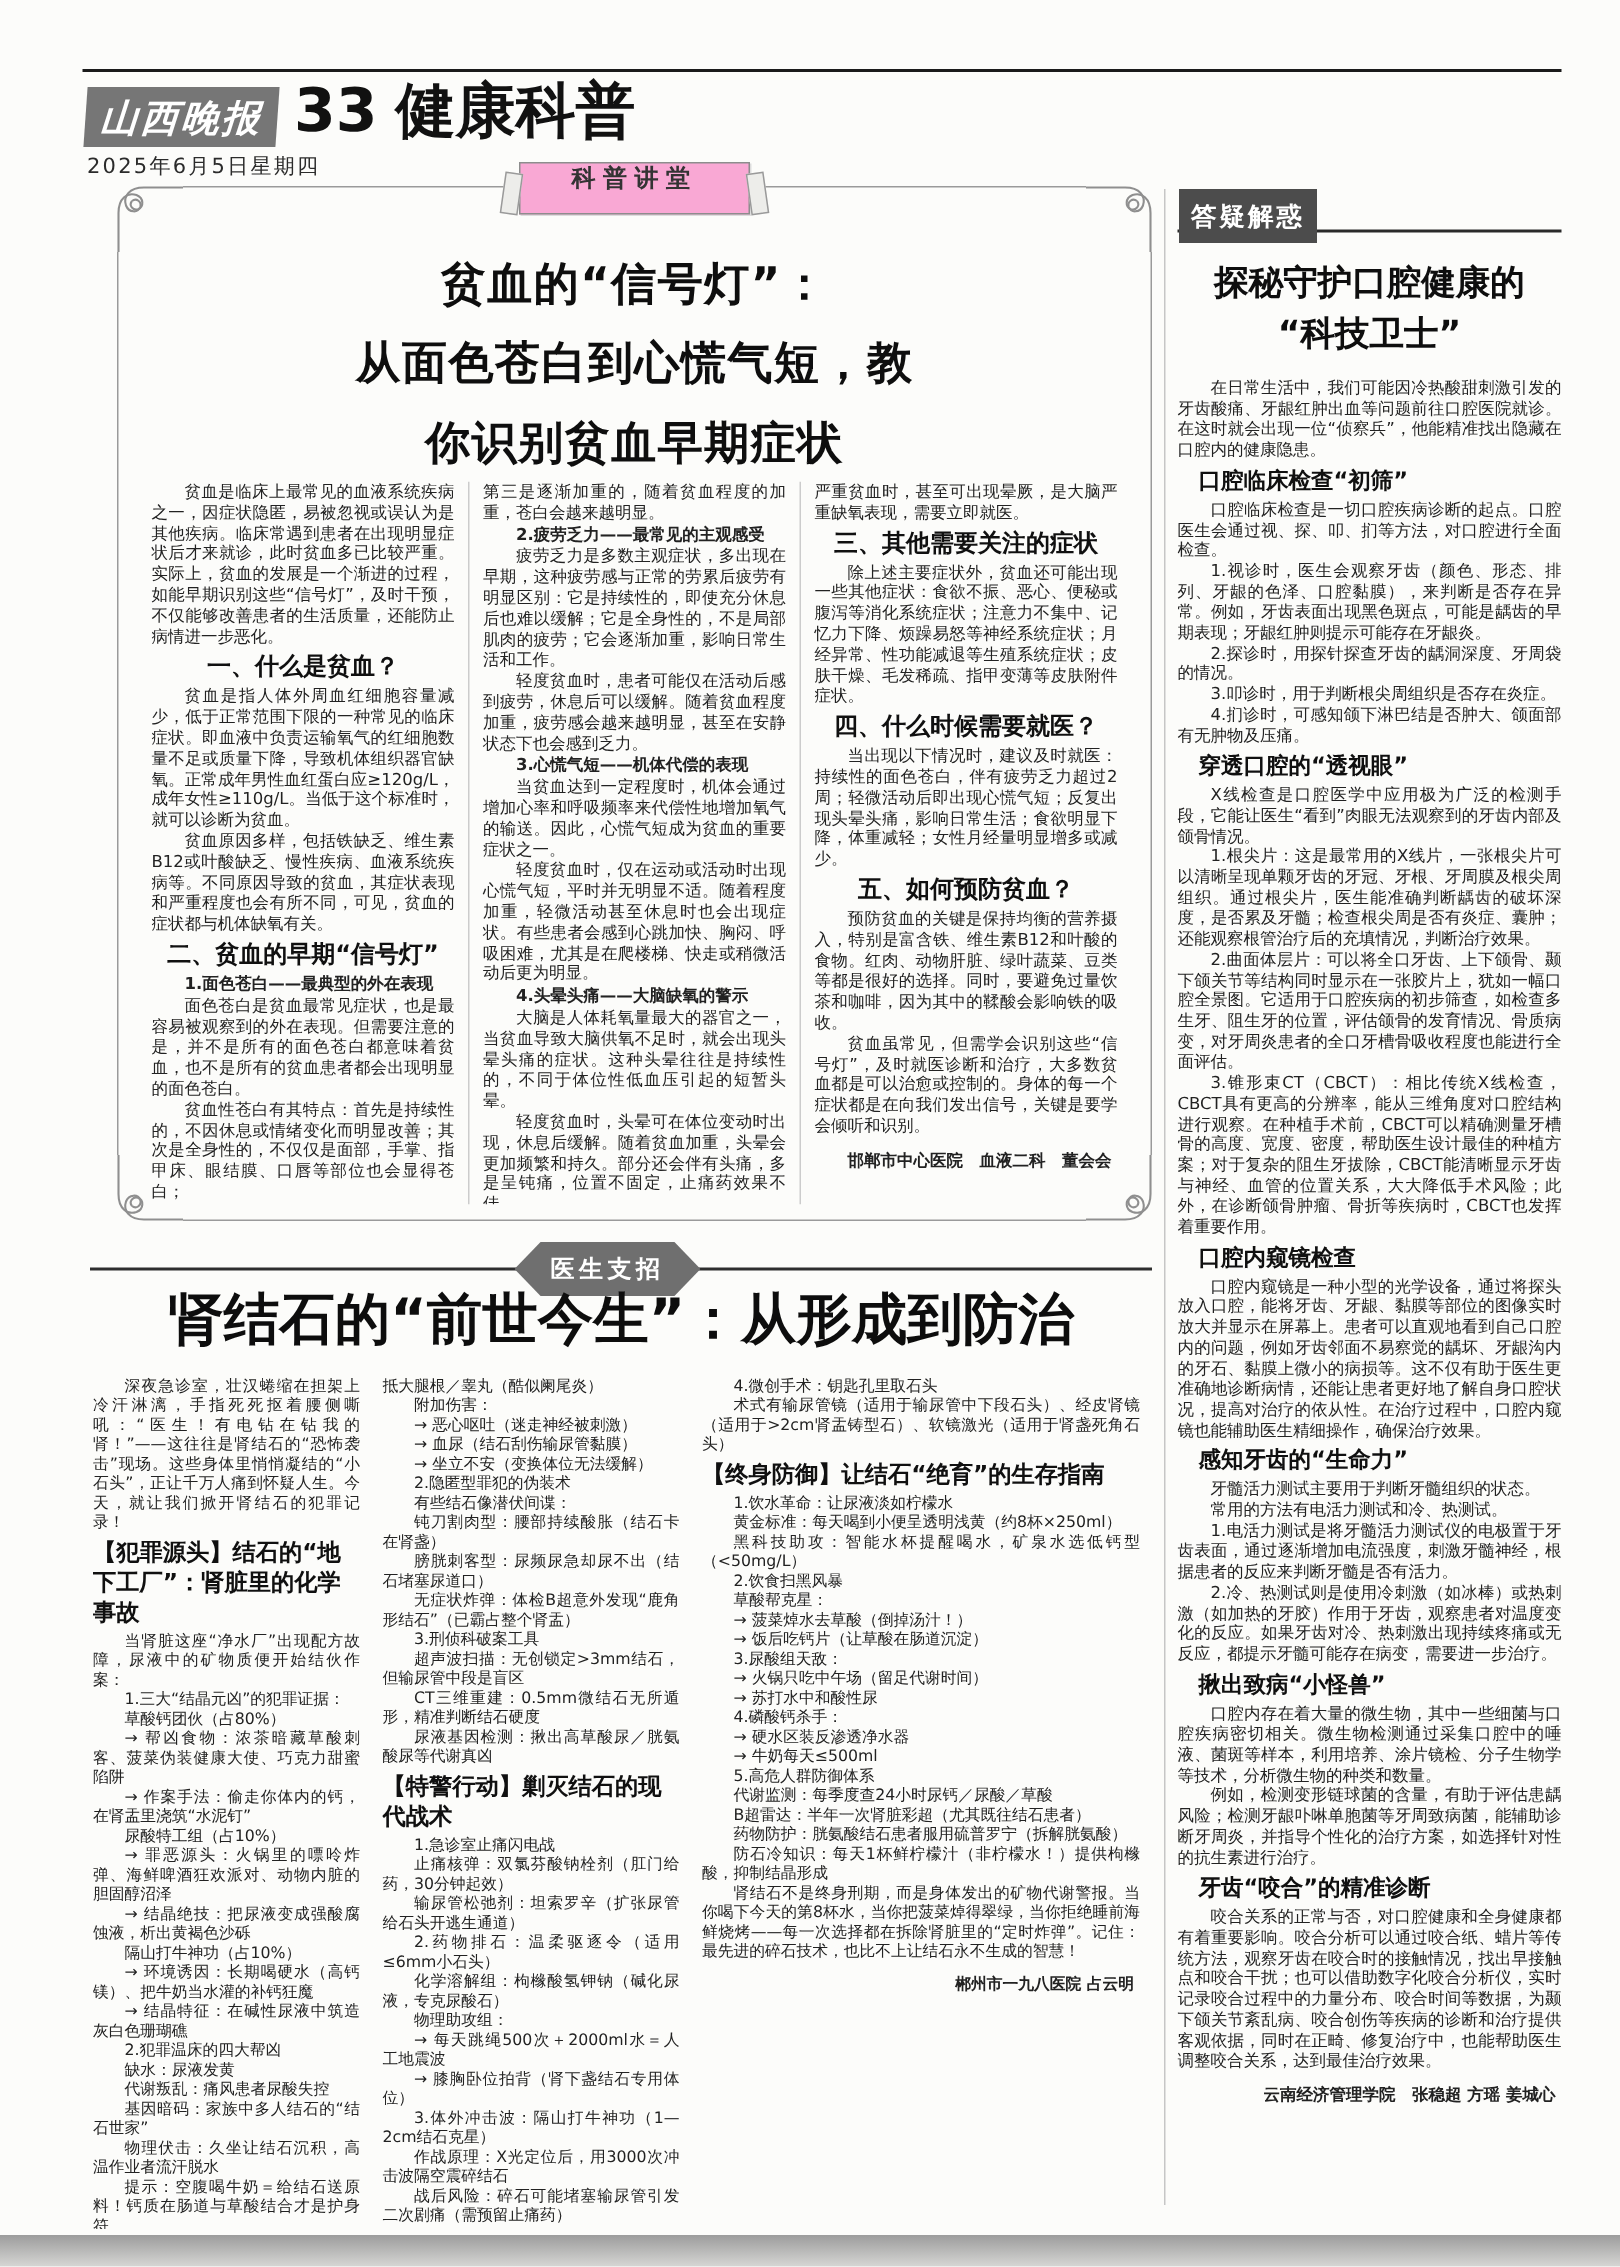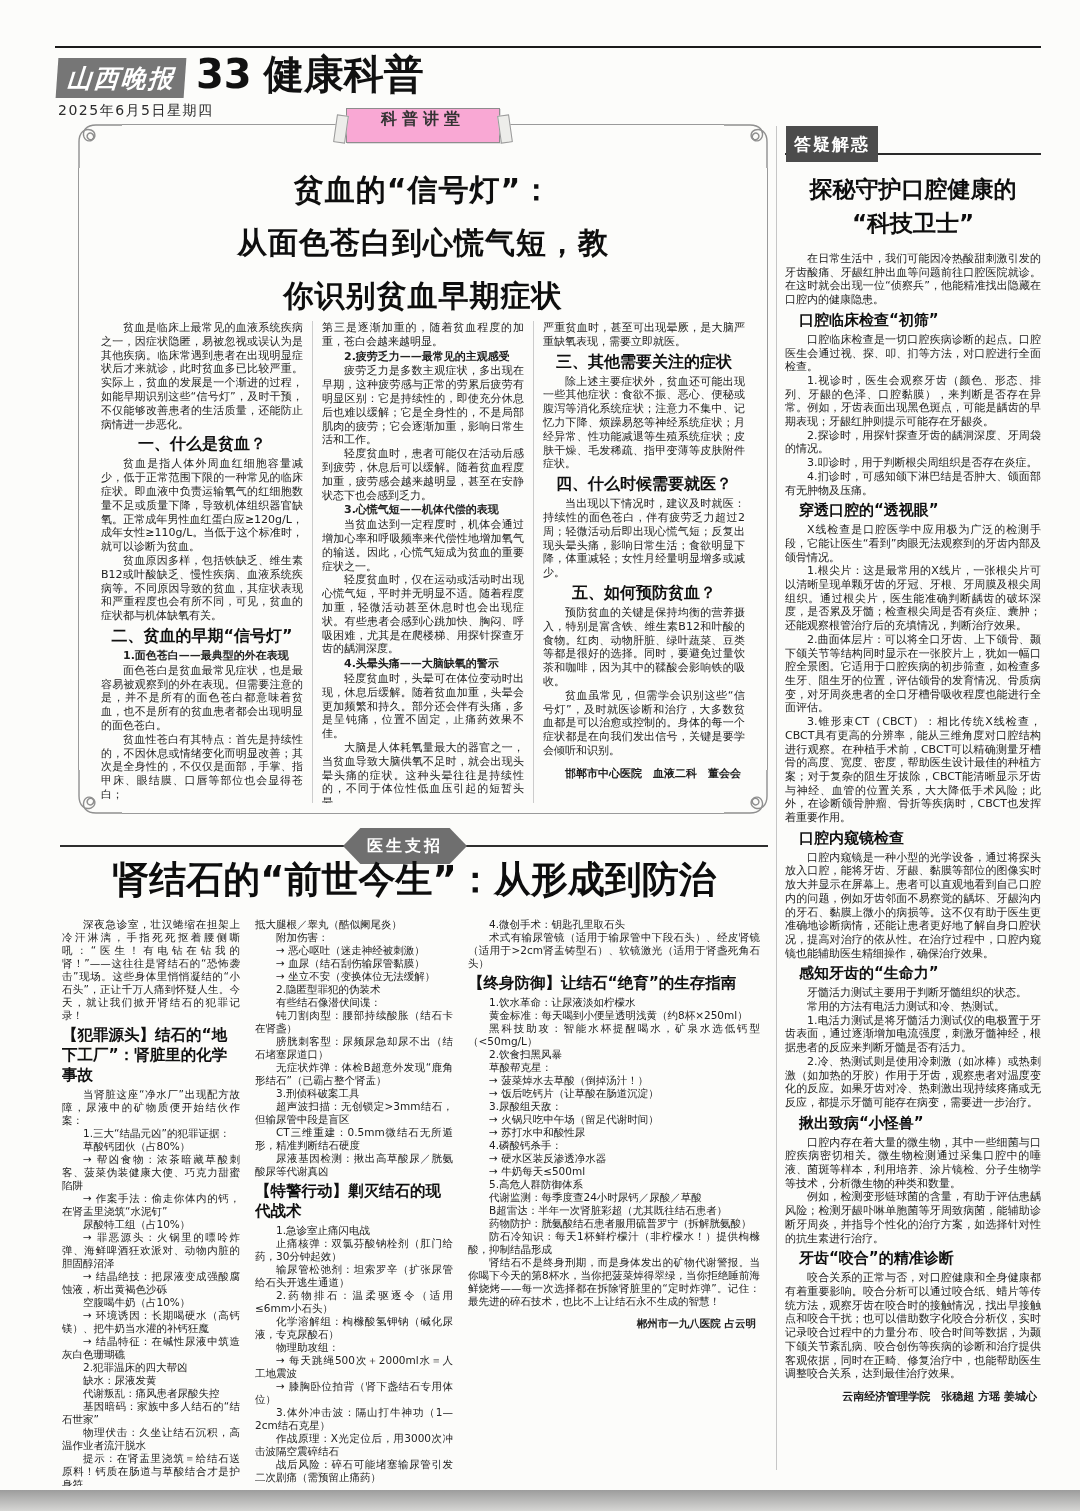--- a/index.html
+++ b/index.html
@@ -128,24 +128,24 @@
           <div class="blk blk-p">面色苍白是贫血最常见症状，也是最容易被观察到的外在表现。但需要注意的是，并不是所有的面色苍白都意味着贫血，也不是所有的贫血患者都会出现明显的面色苍白。</div>
           <div class="blk blk-p">贫血性苍白有其特点：首先是持续性的，不因休息或情绪变化而明显改善；其次是全身性的，不仅仅是面部，手掌、指甲床、眼结膜、口唇等部位也会显得苍白；</div>
         </div>
       <div class="mcol">
           <div class="blk blk-pc">第三是逐渐加重的，随着贫血程度的加重，苍白会越来越明显。</div>
           <div class="blk blk-sub">2.疲劳乏力——最常见的主观感受</div>
           <div class="blk blk-p">疲劳乏力是多数主观症状，多出现在早期，这种疲劳感与正常的劳累后疲劳有明显区别：它是持续性的，即使充分休息后也难以缓解；它是全身性的，不是局部肌肉的疲劳；它会逐渐加重，影响日常生活和工作。</div>
           <div class="blk blk-p">轻度贫血时，患者可能仅在活动后感到疲劳，休息后可以缓解。随着贫血程度加重，疲劳感会越来越明显，甚至在安静状态下也会感到乏力。</div>
           <div class="blk blk-sub">3.心慌气短——机体代偿的表现</div>
           <div class="blk blk-p">当贫血达到一定程度时，机体会通过增加心率和呼吸频率来代偿性地增加氧气的输送。因此，心慌气短成为贫血的重要症状之一。</div>
-          <div class="blk blk-p">轻度贫血时，仅在运动或活动时出现心慌气短，平时并无明显不适。随着程度加重，轻微活动甚至休息时也会出现症状。有些患者会感到心跳加快、胸闷、呼吸困难，尤其是在爬楼梯、用探针探查牙齿的龋洞深度。</div>
+          <div class="blk blk-p">轻度贫血时，仅在运动或活动时出现心慌气短，平时并无明显不适。随着程度加重，轻微活动甚至休息时也会出现症状。有些患者会感到心跳加快、胸闷、呼吸困难，尤其是在爬楼梯、快走或稍微活动后更为明显。</div>
           <div class="blk blk-sub">4.头晕头痛——大脑缺氧的警示</div>
+          <div class="blk blk-p">大脑是人体耗氧量最大的器官之一，当贫血导致大脑供氧不足时，就会出现头晕头痛的症状。这种头晕往往是持续性的，不同于体位性低血压引起的短暂头晕。</div>
           <div class="blk blk-p">轻度贫血时，头晕可在体位变动时出现，休息后缓解。随着贫血加重，头晕会更加频繁和持久。部分还会伴有头痛，多是呈钝痛，位置不固定，止痛药效果不佳。</div>
-          <div class="blk blk-p">大脑是人体耗氧量最大的器官之一，当贫血导致大脑供氧不足时，就会出现头晕头痛的症状。这种头晕往往是持续性的，不同于体位性低血压引起的短暂头晕。</div>
         </div>
       <div class="mcol">
           <div class="blk blk-pc">严重贫血时，甚至可出现晕厥，是大脑严重缺氧表现，需要立即就医。</div>
           <div class="blk blk-h">三、其他需要关注的症状</div>
           <div class="blk blk-p">除上述主要症状外，贫血还可能出现一些其他症状：食欲不振、恶心、便秘或腹泻等消化系统症状；注意力不集中、记忆力下降、烦躁易怒等神经系统症状；月经异常、性功能减退等生殖系统症状；皮肤干燥、毛发稀疏、指甲变薄等皮肤附件症状。</div>
           <div class="blk blk-h">四、什么时候需要就医？</div>
           <div class="blk blk-p">当出现以下情况时，建议及时就医：持续性的面色苍白，伴有疲劳乏力超过2周；轻微活动后即出现心慌气短；反复出现头晕头痛，影响日常生活；食欲明显下降，体重减轻；女性月经量明显增多或减少。</div>
           <div class="blk blk-h">五、如何预防贫血？</div>
           <div class="blk blk-p">预防贫血的关键是保持均衡的营养摄入，特别是富含铁、维生素B12和叶酸的食物。红肉、动物肝脏、绿叶蔬菜、豆类等都是很好的选择。同时，要避免过量饮茶和咖啡，因为其中的鞣酸会影响铁的吸收。</div>
           <div class="blk blk-p">贫血虽常见，但需学会识别这些“信号灯”，及时就医诊断和治疗，大多数贫血都是可以治愈或控制的。身体的每一个症状都是在向我们发出信号，关键是要学会倾听和识别。</div>
@@ -201,29 +201,29 @@
         <div class="blk blk-p">深夜急诊室，壮汉蜷缩在担架上冷汗淋漓，手指死死抠着腰侧嘶吼：“医生！有电钻在钻我的肾！”——这往往是肾结石的“恐怖袭击”现场。这些身体里悄悄凝结的“小石头”，正让千万人痛到怀疑人生。今天，就让我们掀开肾结石的犯罪记录！</div>
         <div class="blk blk-h2">【犯罪源头】结石的“地下工厂”：肾脏里的化学事故</div>
         <div class="blk blk-p">当肾脏这座“净水厂”出现配方故障，尿液中的矿物质便开始结伙作案：</div>
         <div class="blk blk-p">1.三大“结晶元凶”的犯罪证据：</div>
         <div class="blk blk-p">草酸钙团伙（占80%）</div>
         <div class="blk blk-p">→ 帮凶食物：浓茶暗藏草酸刺客、菠菜伪装健康大使、巧克力甜蜜陷阱</div>
         <div class="blk blk-p">→ 作案手法：偷走你体内的钙，在肾盂里浇筑“水泥钉”</div>
         <div class="blk blk-p">尿酸特工组（占10%）</div>
         <div class="blk blk-p">→ 罪恶源头：火锅里的嘌呤炸弹、海鲜啤酒狂欢派对、动物内脏的胆固醇沼泽</div>
         <div class="blk blk-p">→ 结晶绝技：把尿液变成强酸腐蚀液，析出黄褐色沙砾</div>
-        <div class="blk blk-p">空腹喝牛奶（占10%）</div>
+        <div class="blk blk-p">隔山打牛神功（占10%）</div>
         <div class="blk blk-p">→ 环境诱因：长期喝硬水（高钙镁）、把牛奶当水灌的补钙狂魔</div>
         <div class="blk blk-p">→ 结晶特征：在碱性尿液中筑造灰白色珊瑚礁</div>
         <div class="blk blk-p">2.犯罪温床的四大帮凶</div>
         <div class="blk blk-p">缺水：尿液发黄</div>
         <div class="blk blk-p">代谢叛乱：痛风患者尿酸失控</div>
         <div class="blk blk-p">基因暗码：家族中多人结石的“结石世家”</div>
         <div class="blk blk-p">物理伏击：久坐让结石沉积，高温作业者流汗脱水</div>
-        <div class="blk blk-p">提示：在肾盂里浇筑＝给结石送原料！钙质在肠道与草酸结合才是护身符</div>
+        <div class="blk blk-p">提示：空腹喝牛奶＝给结石送原料！钙质在肠道与草酸结合才是护身符</div>
       </div>
     <div class="bcol bcol2">
         <div class="blk blk-pc">抵大腿根／睾丸（酷似阑尾炎）</div>
         <div class="blk blk-p">附加伤害：</div>
         <div class="blk blk-p">→ 恶心呕吐（迷走神经被刺激）</div>
         <div class="blk blk-p">→ 血尿（结石刮伤输尿管黏膜）</div>
         <div class="blk blk-p">→ 坐立不安（变换体位无法缓解）</div>
         <div class="blk blk-p">2.隐匿型罪犯的伪装术</div>
         <div class="blk blk-p">有些结石像潜伏间谍：</div>
         <div class="blk blk-p">钝刀割肉型：腰部持续酸胀（结石卡在肾盏）</div>

